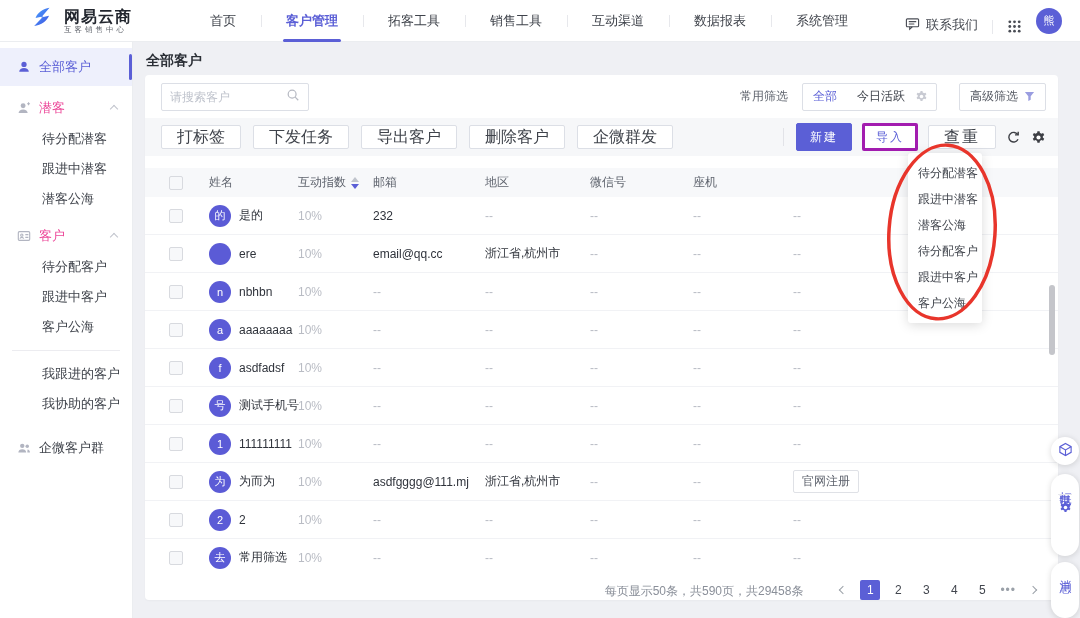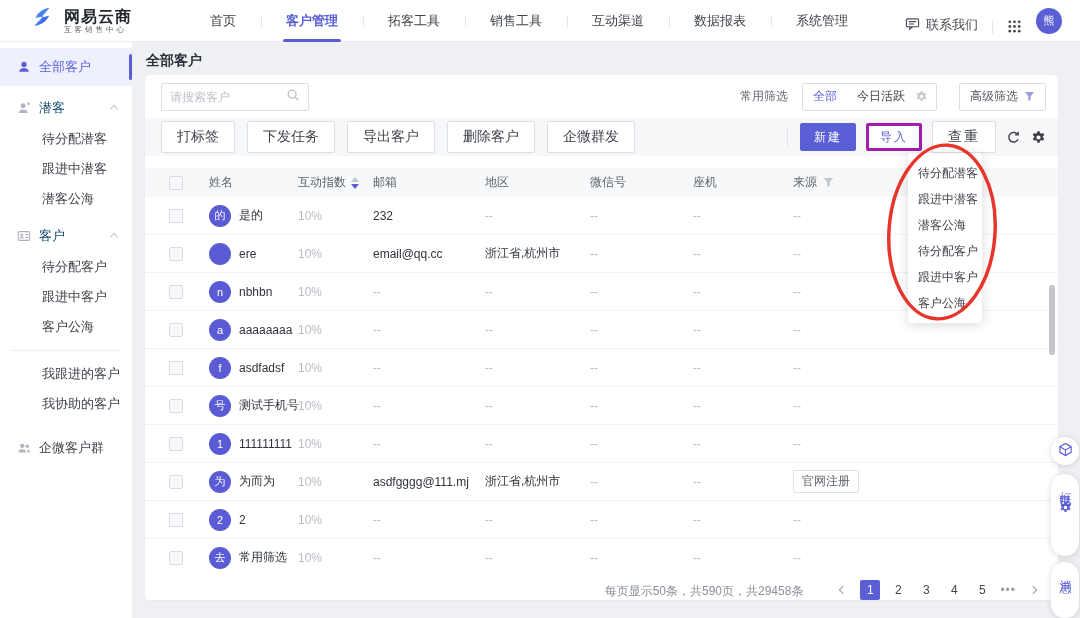--- a/index.html
+++ b/index.html
@@ -24,21 +24,21 @@
   .contact { display:flex; align-items:center; gap:6px; font-size:13px; color:#42464e; cursor:pointer; }
   .hdr-divider { width:1px; height:14px; background:#e7e8ec; }
   .avatar-top { width:26px; height:26px; border-radius:50%; background:#5B5FD6; color:#fff;
     display:flex; align-items:center; justify-content:center; font-size:11px; cursor:pointer; }
 
   
   .sidebar { position:absolute; left:0; top:42px; bottom:0; width:133px; background:#fff;
     border-right:1px solid #ebedf0; padding-top:6px; z-index:20; }
   .side-item { display:flex; align-items:center; gap:8px; font-size:13px; color:#3f434b; cursor:pointer; position:relative; }
   .side-item.root { height:38px; padding-left:17px; }
-  .side-item.group { height:32px; padding-left:17px; color:#0c4a6e; margin-top:6px; }
+  .side-item.group { height:32px; padding-left:17px; color:#ec4899; margin-top:6px; }
   .side-item.sub { height:30px; padding-left:42px; }
   .side-item.active { background:#EEF0FC; color:#5B5FD6; }
   .side-item.active::after { content:''; position:absolute; right:0; top:6px; bottom:6px; width:3px; background:#5B5FD6; border-radius:2px; }
   .side-item .s-icon { display:flex; color:#b2b5c1; }
   .side-item.active .s-icon { color:#5B5FD6; }
   .chev { display:inline-block; width:6px; height:6px; border-left:1.5px solid #c0c3cc; border-bottom:1.5px solid #c0c3cc; }
   .chev.up { transform:rotate(135deg); position:absolute; right:15px; top:14px; }
   .side-divider { height:1px; background:#ececf0; margin:8px 12px; }
   .side-gap { height:10px; }
 
@@ -58,22 +58,22 @@
   .filter-label { color:#5f646e; }
   .chip-group { display:flex; align-items:center; height:28px; border:1px solid #dcdfe6; border-radius:2px; background:#fff; }
   .chip { padding:0 10px; color:#3f434b; cursor:pointer; }
   .chip.active { color:#5B5FD6; }
   .chip-gear { display:flex; align-items:center; padding-right:8px; color:#c8cad2; cursor:pointer; }
   .adv-btn { height:28px; border:1px solid #dcdfe6; border-radius:2px; background:#fff; display:flex;
     align-items:center; gap:6px; padding:0 10px; color:#555962; cursor:pointer; margin-left:8px; }
   .adv-btn .funnel { color:#9a9de0; display:flex; }
 
   .strip { height:38px; background:#F6F7F9; display:flex; align-items:center; padding:0 12px 0 16px; gap:12px; }
-  .btn { height:32px; padding:0 15px; background:#fff; border:1px solid #dcdfe6; border-radius:2px;
-    font-size:14px; color:#3f434b; cursor:pointer; font-family:inherit; }
+  .btn { height:24px; padding:0 15px; background:#fff; border:1px solid #dcdfe6; border-radius:2px;
+    font-size:16px; color:#3f434b; cursor:pointer; font-family:inherit; }
   .strip-right { margin-left:auto; display:flex; align-items:center; gap:10px; }
   .strip-divider { width:1px; height:18px; background:#e2e3e8; margin-right:2px; }
   .btn-primary { height:28px; width:56px; background:#5B5FD6; border:1px solid #5B5FD6; border-radius:2px;
     color:#fff; font-size:12px; cursor:pointer; letter-spacing:2px; font-family:inherit; }
   .btn-outline { height:28px; width:56px; background:#fff; border:3px solid #a21caf; border-radius:2px;
     color:#5B5FD6; font-size:12px; cursor:pointer; letter-spacing:2px; font-family:inherit; }
   .icon-btn { display:flex; align-items:center; cursor:pointer; color:#3d4047; }
 
   
   .table-wrap { position:relative; margin-top:12px; }
@@ -358,28 +358,20 @@
           </div>
           <div class="col c-region">
             <span>地区</span>
           </div>
           <div class="col c-wechat">
             <span>微信号</span>
           </div>
           <div class="col c-phone">
             <span>座机</span>
           </div>
-          <div class="col c-source">
-            <span>来源</span>
-            <span class="th-funnel">
-              <svg width="11" height="11" viewBox="0 0 12 12" fill="currentColor">
-                <path d="M1 1h10L7.3 5.6v4L4.7 11V5.6z"></path>
-              </svg>
-            </span>
-          </div>
         </div>
       <div class="tbody" id="tbody">
           <div class="trow">
      <div class="col c-check">
               <span class="checkbox"></span>
             </div>
      <div class="col c-name">
               <span class="avatar">的</span>
               <span class="name-text">是的</span>
             </div>

